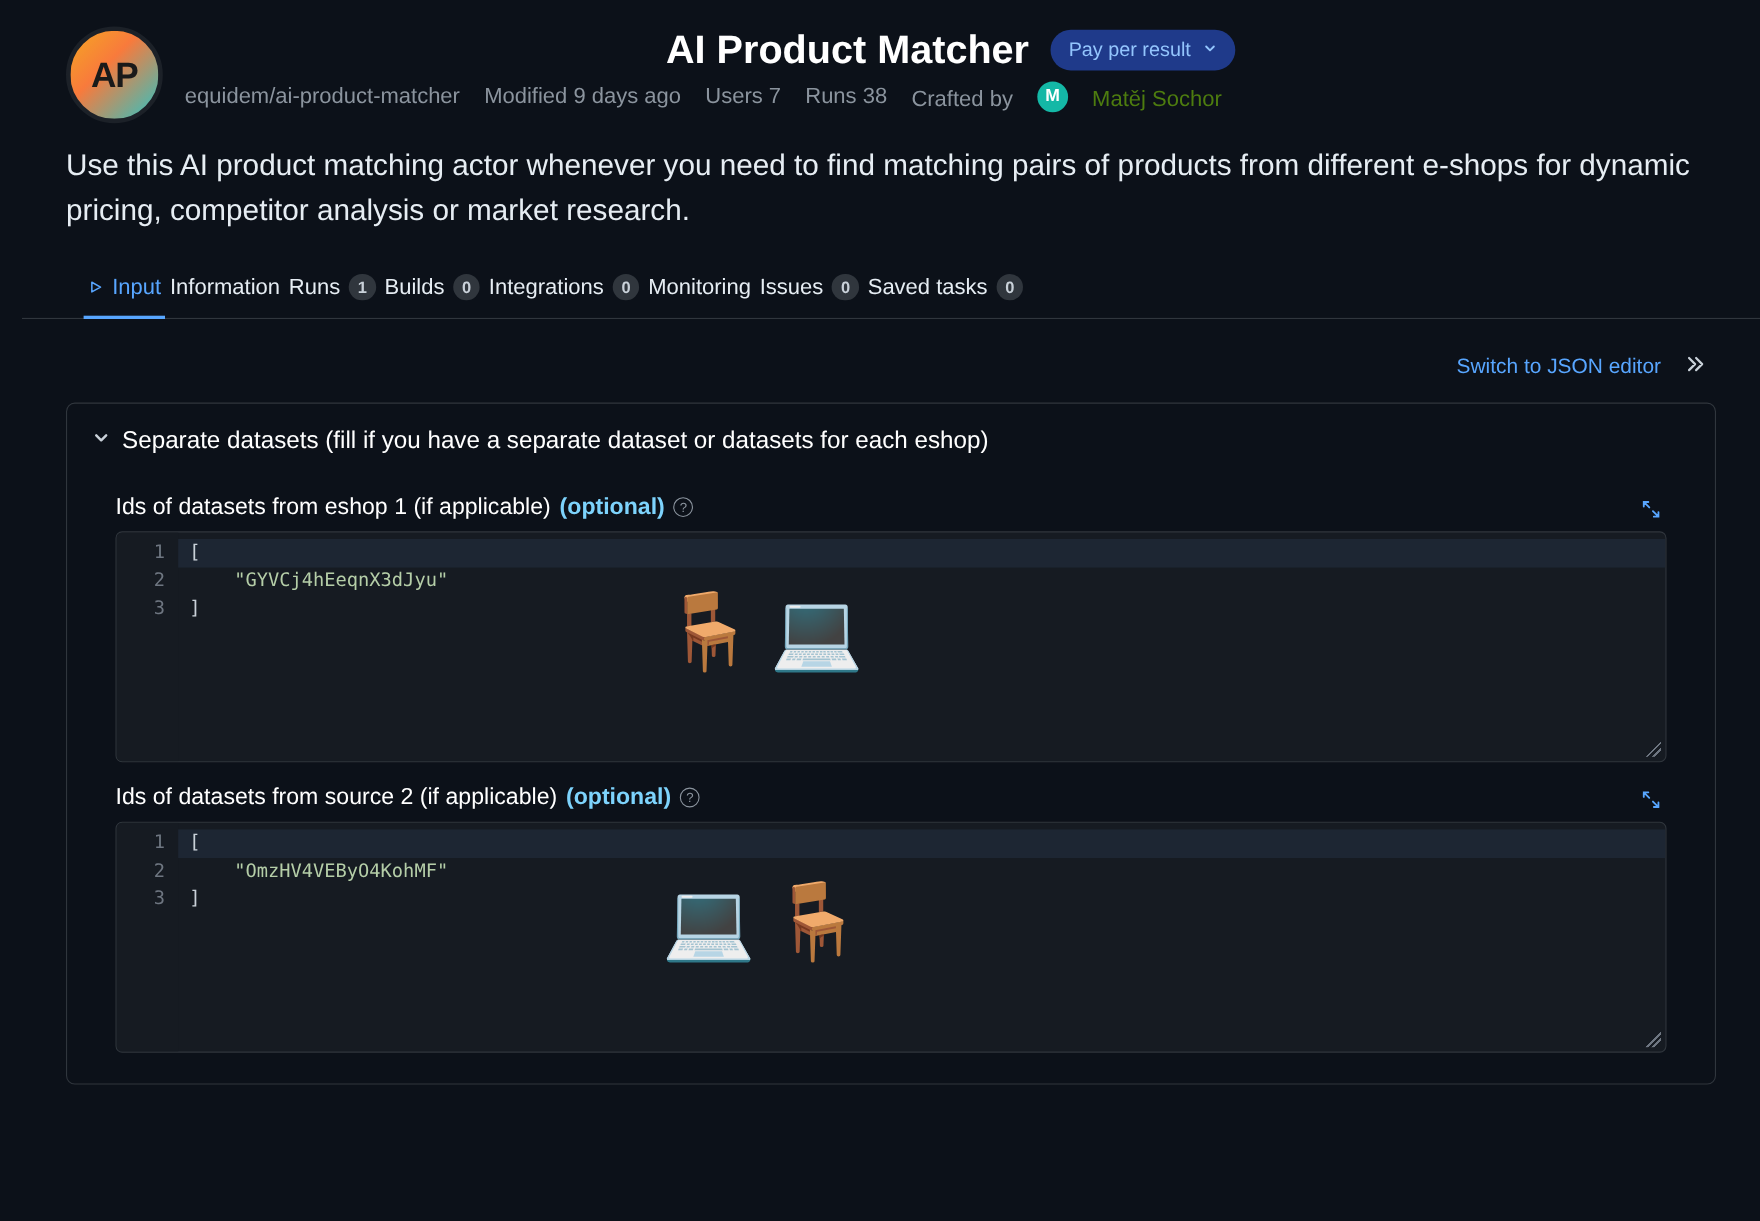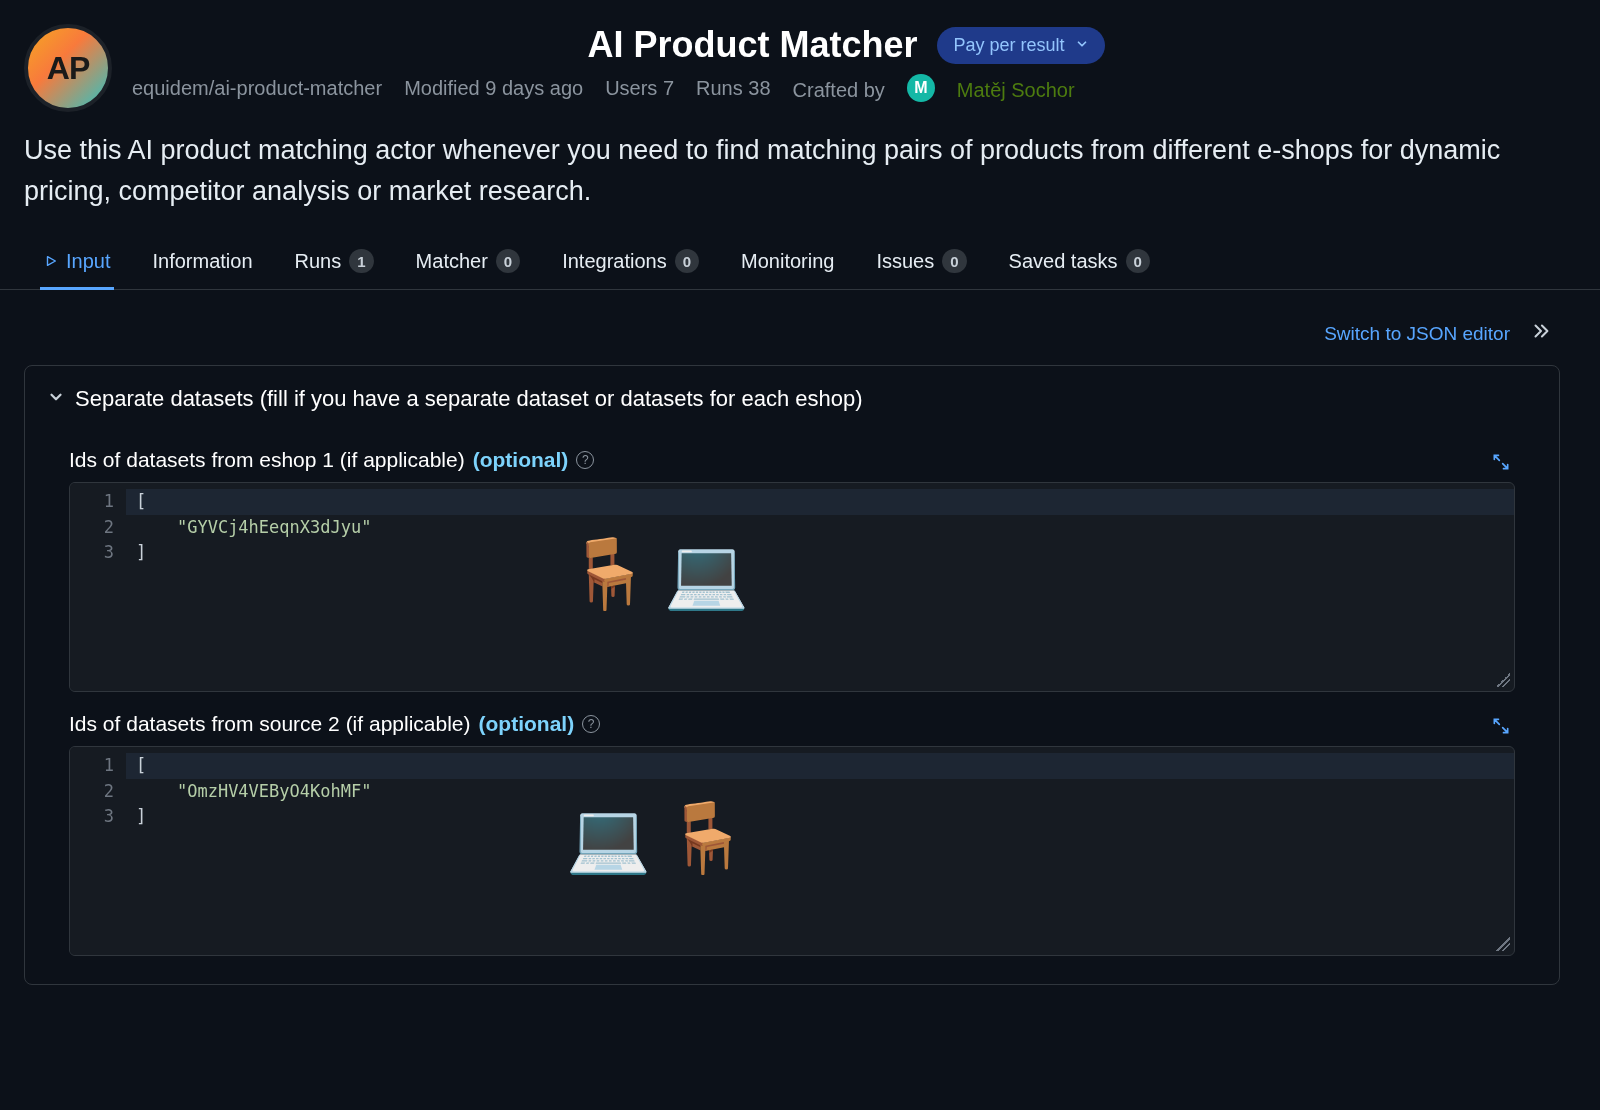--- a/index.html
+++ b/index.html
@@ -5,21 +5,21 @@
   * { box-sizing: border-box; margin: 0; padding: 0; }
   body {
     background: #0c1119;
     color: #e6edf3;
     font-family: -apple-system, BlinkMacSystemFont, "Segoe UI", Helvetica, Arial, sans-serif;
     font-size: 18px;
     width: 1600px;
     height: 1110px;
     overflow: hidden;
   }
-  .container { padding: 24px 40px 0 24px; }
+  .container { padding: 24px 40px 0 60px; }
   .header-row { display: flex; align-items: flex-start; gap: 20px; margin-bottom: 18px; }
   .logo-circle {
     width: 88px; height: 88px; border-radius: 50%;
     background: linear-gradient(135deg, #f5a623 0%, #f87a3c 40%, #2ec4c4 100%);
     border: 4px solid #1c2128;
     display: flex; align-items: center; justify-content: center;
     flex-shrink: 0;
   }
   .logo-text { font-weight: 900; font-size: 32px; color: #1a1a1a; letter-spacing: -1px; }
   .header-main { flex: 1; }
@@ -34,21 +34,21 @@
     display: flex; align-items: center; gap: 22px; margin-top: 8px;
     color: #8b949e; font-size: 20px; flex-wrap: wrap;
   }
   .meta-item { white-space: nowrap; }
   .crafted { display: flex; align-items: flex-end; gap: 22px; }
   .avatar { width: 28px; height: 28px; border-radius: 50%; background: #14b8a6; color: #fff;
             display: inline-flex; align-items: center; justify-content: center; font-size: 16px; font-weight: 600; }
   .author-link { color: #4d7c0f; }
   .description { color: #e6edf3; font-size: 27px; line-height: 1.5; margin-bottom: 24px; max-width: 1500px; }
   .tabs {
-    display: flex; gap: 34px; border-bottom: 1px solid #30363d;
+    display: flex; border-bottom: 1px solid #30363d;
     padding-left: 20px; margin: 0 -40px 24px -40px; padding-right: 40px; padding-left: 56px; text-align: center;
   }
   .tab {
     display: flex; align-items: center; gap: 8px; padding: 14px 4px;
     color: #e6edf3; font-size: 20px; cursor: pointer; border-bottom: 3px solid transparent;
     margin-bottom: -1px;
   }
   .tab.active { color: #58a6ff; border-bottom-color: #58a6ff; }
   .tab-count {
     background: #30363d; color: #c9d1d9; border-radius: 12px;
@@ -157,21 +157,21 @@
       <span>Input</span>
     </div>
     <div class="tab">
       <span>Information</span>
     </div>
     <div class="tab">
       <span>Runs</span>
       <span class="tab-count">1</span>
     </div>
     <div class="tab">
-      <span>Matcher</span>
+      <span>Builds</span>
       <span class="tab-count">0</span>
     </div>
     <div class="tab">
       <span>Integrations</span>
       <span class="tab-count">0</span>
     </div>
     <div class="tab">
       <span>Monitoring</span>
     </div>
     <div class="tab">

